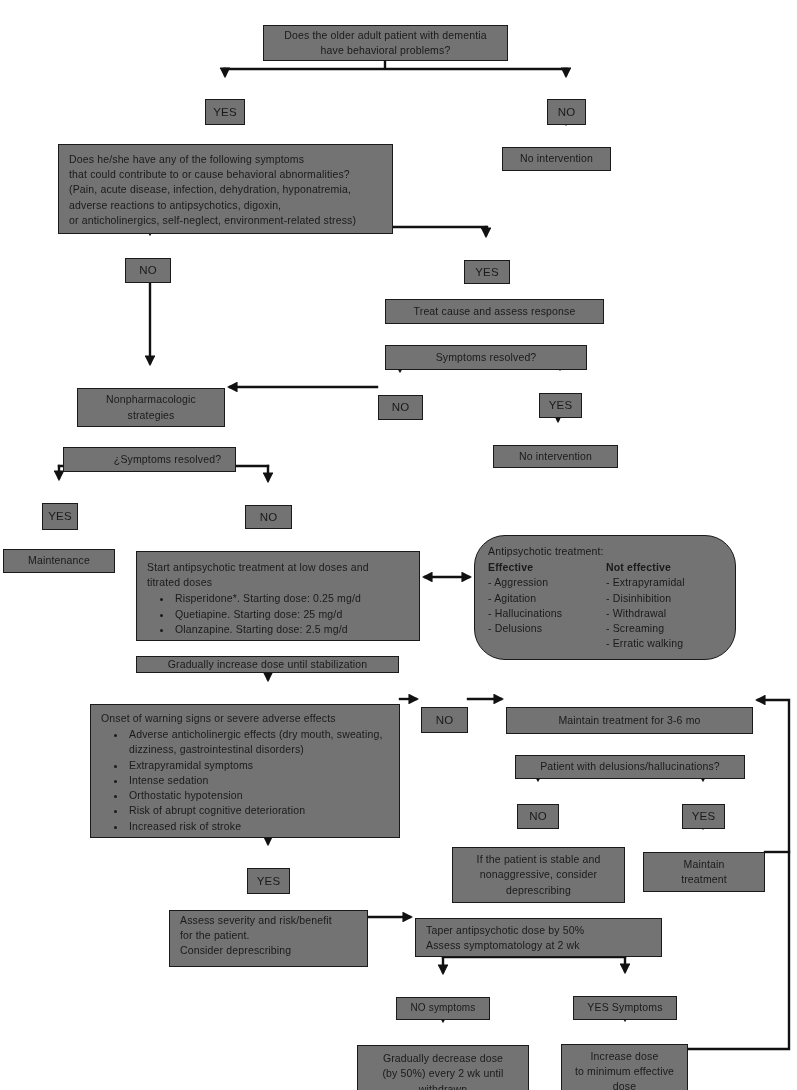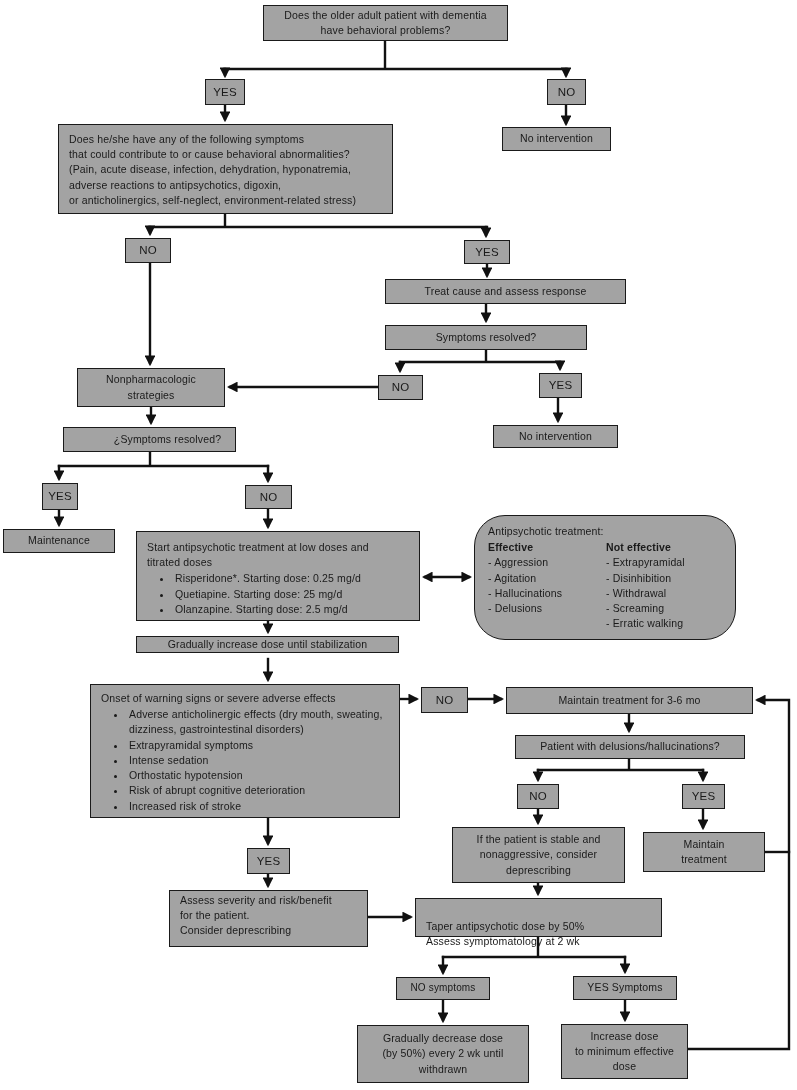--- a/index.html
+++ b/index.html
@@ -8,24 +8,25 @@
     width:797px;height:1090px;
     background:#ffffff;
     font-family:"Liberation Sans","DejaVu Sans",sans-serif;
     color:#1a1a1a;
     -webkit-font-smoothing:antialiased;
   }
   .box{
     position:absolute;
     box-sizing:border-box;
     border:1.5px solid #1a1a1a;
-    background:#a3a3a3;
+    background:#737373;
     font-size:10.5px;
     line-height:1.45;
     letter-spacing:.15px;
+    margin-top:20px;
   }
   .center{
     display:flex;flex-direction:column;
     align-items:center;justify-content:center;
     text-align:center;
   }
   .label{
     display:flex;align-items:center;justify-content:center;
     font-size:11.5px;text-align:center;
   }
@@ -132,21 +133,21 @@
     <div>or anticholinergics, self-neglect, environment-related stress)</div>
   </div>
 
   <div class="box label" style="left:125px;top:238px;width:46px;height:25px;">
       <span>NO</span>
     </div>
   <div class="box label" style="left:464px;top:240px;width:46px;height:24px;">
       <span>YES</span>
     </div>
 
-  <div class="box label" style="left:385px;top:279px;width:241px;height:25px;font-size:10.5px;">
+  <div class="box label" style="left:385px;top:279px;width:219px;height:25px;font-size:10.5px;">
       <span>Treat cause and assess response</span>
     </div>
   <div class="box label" style="left:385px;top:325px;width:202px;height:25px;font-size:10.5px;">
       <span>Symptoms resolved?</span>
     </div>
 
   <div class="box label" style="left:378px;top:375px;width:45px;height:25px;">
       <span>NO</span>
     </div>
   <div class="box label" style="left:539px;top:373px;width:43px;height:25px;">
@@ -255,21 +256,21 @@
   <div class="box label" style="left:247px;top:848px;width:43px;height:26px;">
       <span>YES</span>
     </div>
 
   <div class="box textbox" style="left:169px;top:890px;width:199px;height:57px;padding-top:2px;">
     <div>Assess severity and risk/benefit</div>
     <div>for the patient.</div>
     <div>Consider deprescribing</div>
   </div>
 
-  <div class="box textbox" style="left:415px;top:898px;width:247px;height:39px;padding-top:20px;">
+  <div class="box textbox" style="left:415px;top:898px;width:247px;height:39px;padding-top:4px;">
     <div>Taper antipsychotic dose by 50%</div>
     <div>Assess symptomatology at 2 wk</div>
   </div>
 
   <div class="box label" style="left:396px;top:977px;width:94px;height:23px;font-size:10px;">
       <span>NO symptoms</span>
     </div>
   <div class="box label" style="left:573px;top:976px;width:104px;height:24px;font-size:10.5px;">
       <span>YES Symptoms</span>
     </div>

